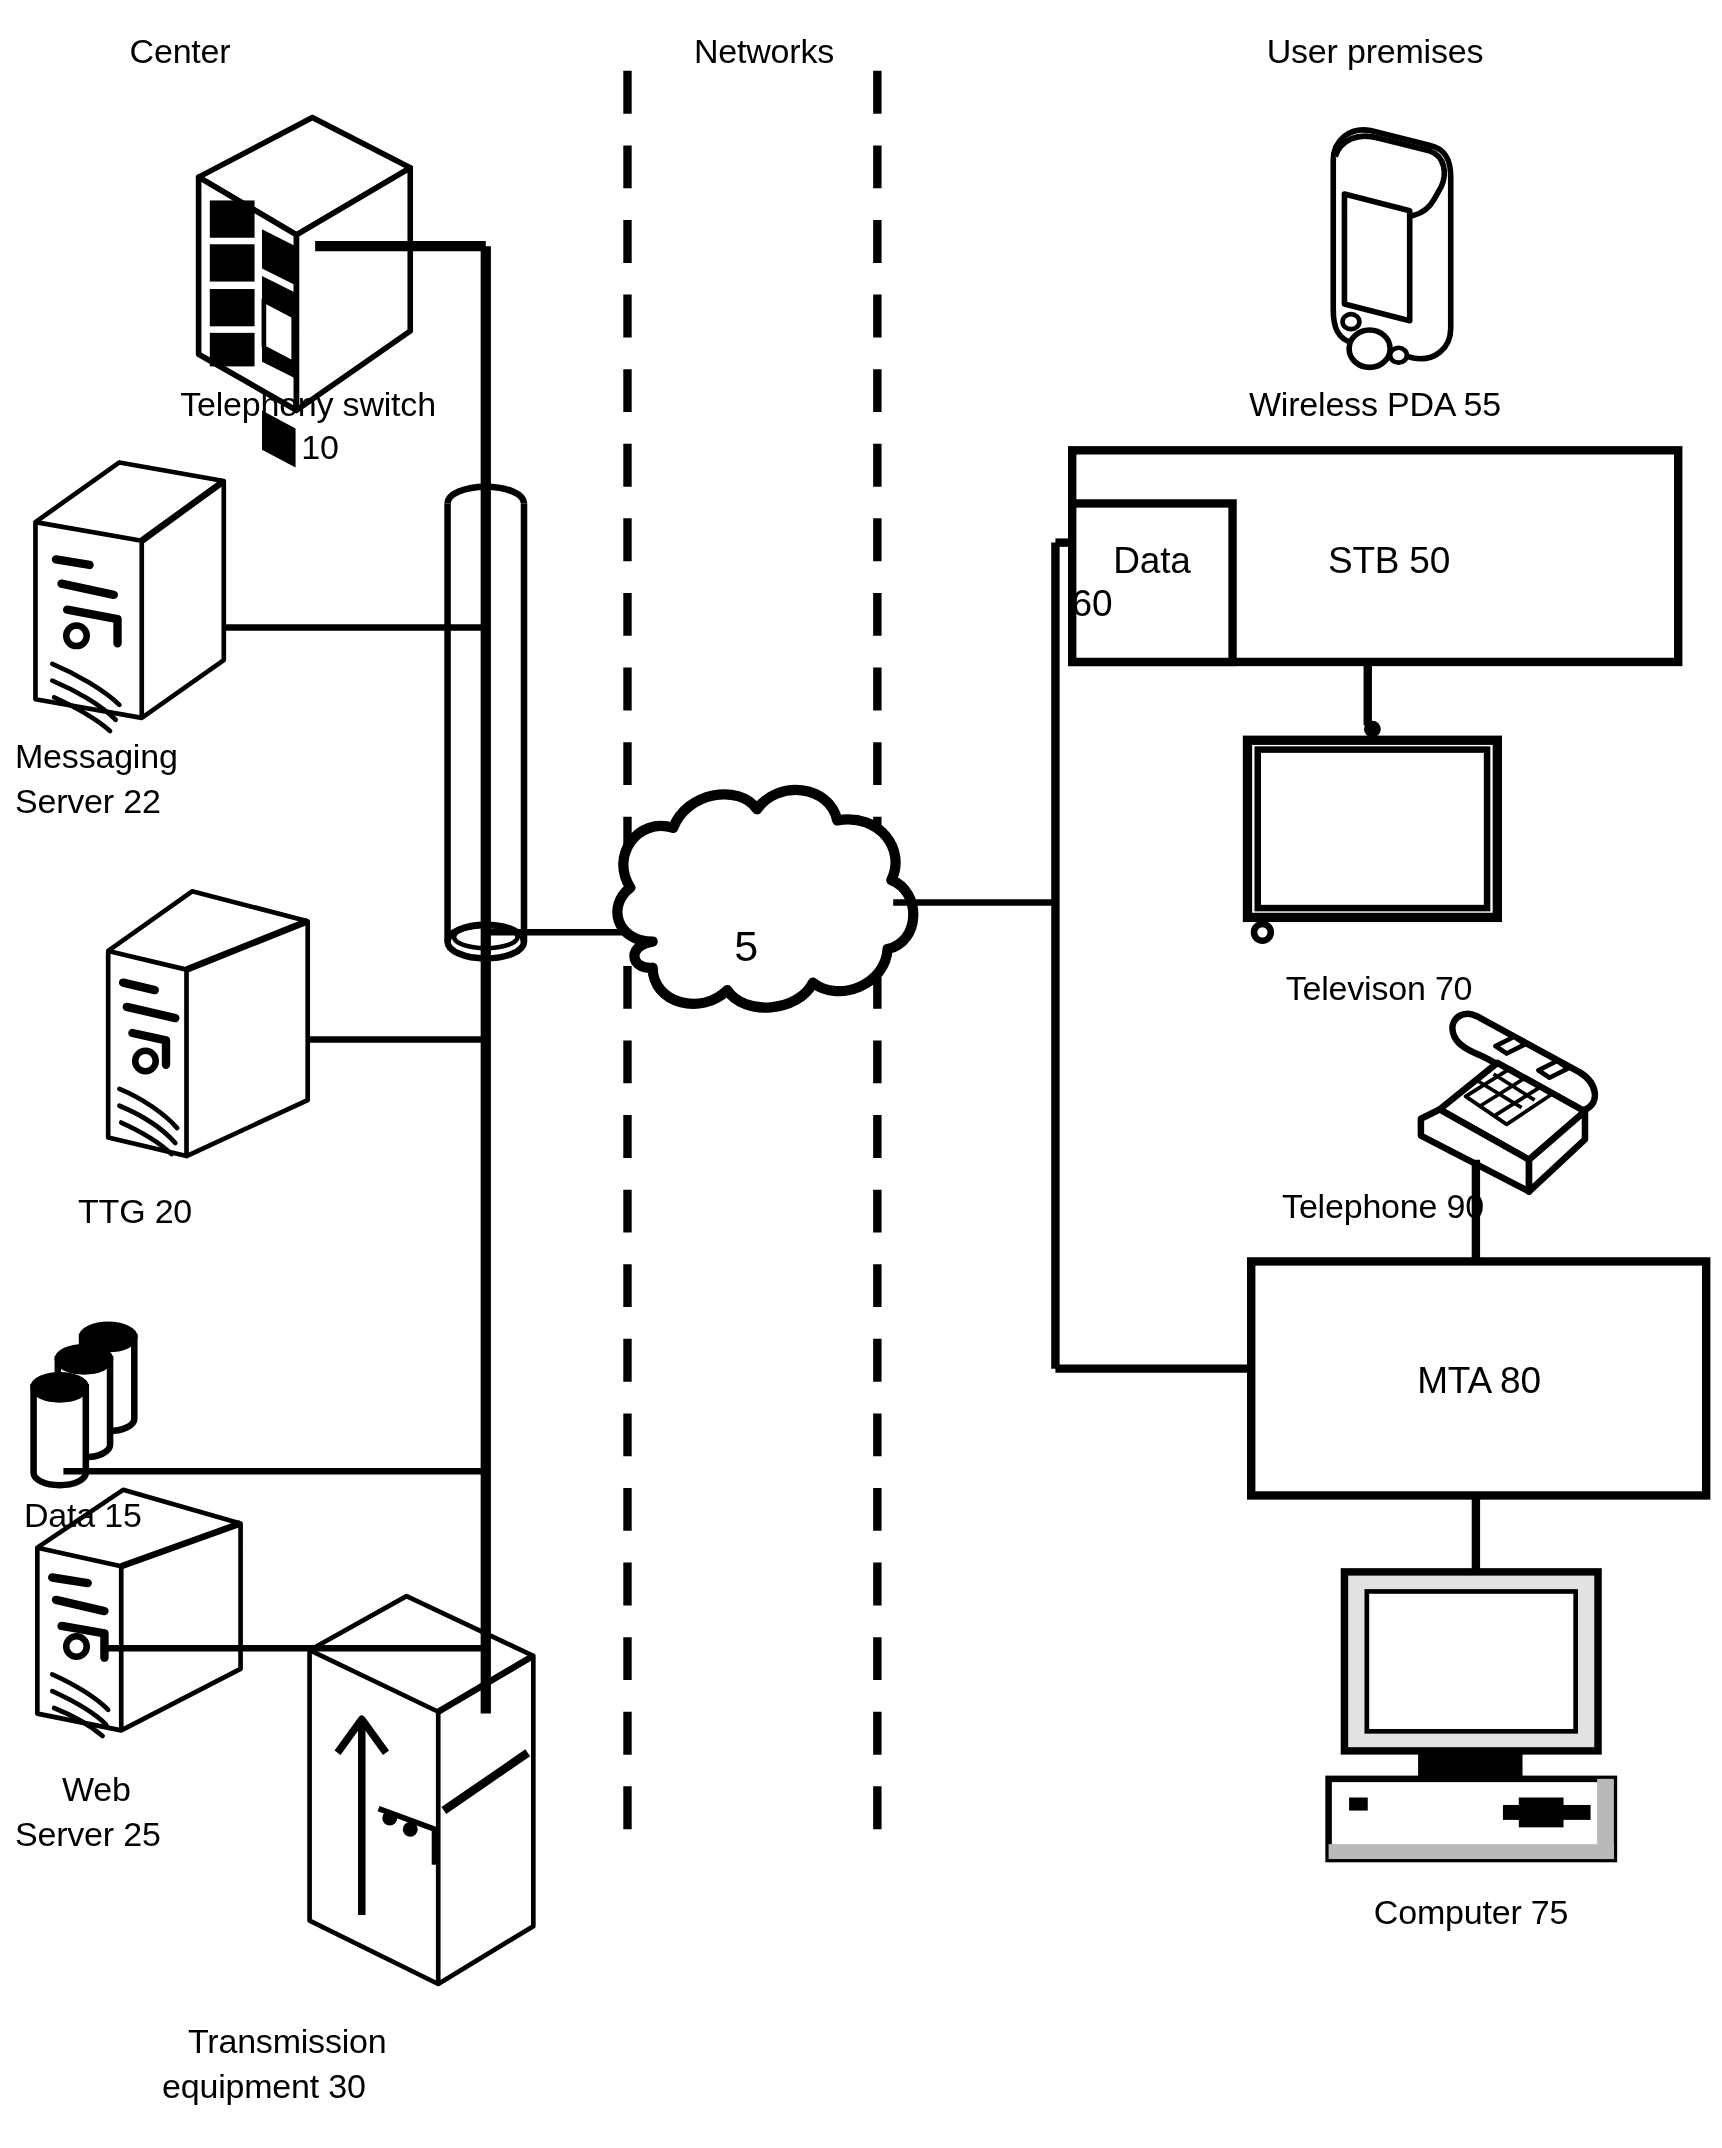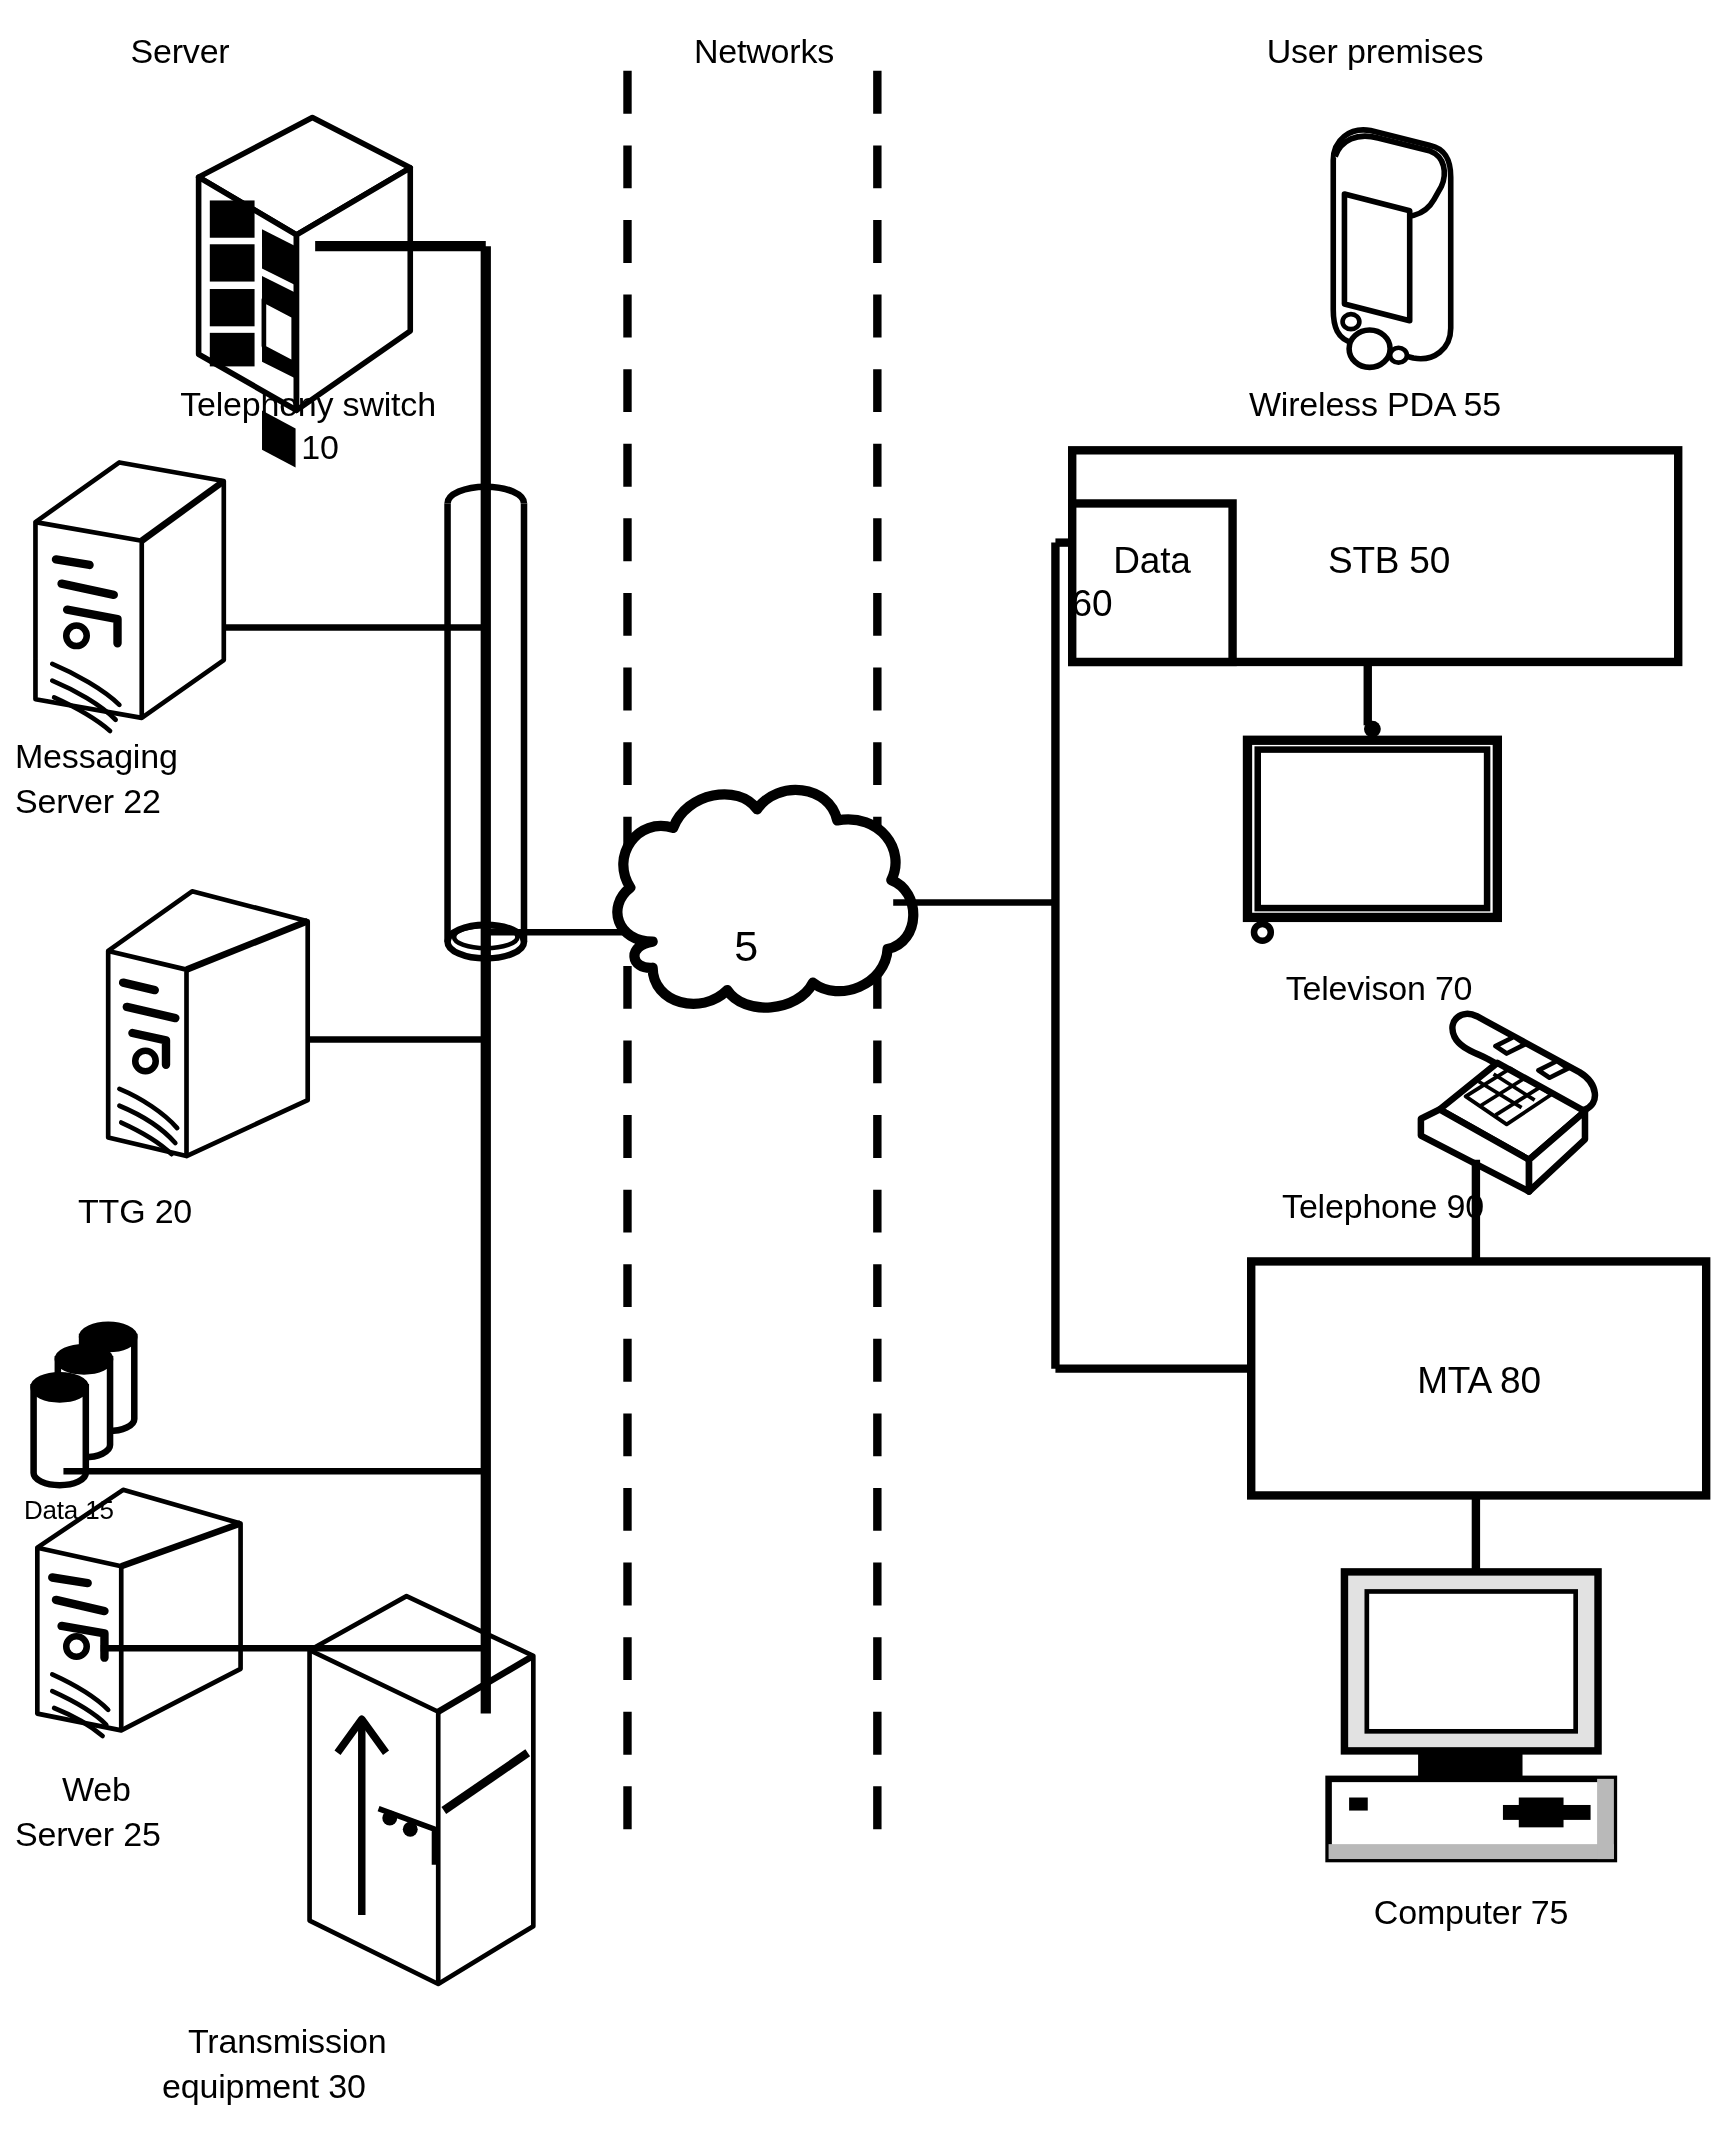--- a/index.html
+++ b/index.html
@@ -25,21 +25,21 @@
     position:absolute;
     font-family:"Liberation Sans","DejaVu Sans",sans-serif;
     color:#000000;
     white-space:pre;
     line-height:1.18;
     letter-spacing:-0.2px;
   }
   .lbl.ctr{transform:translateX(-50%);text-align:center;}
   .t-zone{font-size:34px;}
   .t-node{font-size:34px;}
-  .t-small{font-size:26px;}
+  .t-small{font-size:34px;}
   .t-box{font-size:37px;}
   .t-cloud{font-size:43px;}
 </style>
 </head>
 <body>
 
 <div id="stage">
 
   <svg viewBox="0 0 1848 2305" xmlns="http://www.w3.org/2000/svg">
 
@@ -313,21 +313,21 @@
       <rect x="1713" y="1908" width="18" height="86" fill="#b9b9b9" stroke="none"></rect>
 
       <rect x="1447" y="1928" width="20" height="14" fill="#000"></rect>
 
       <rect x="1612" y="1936" width="94" height="16" fill="#000"></rect>
       <rect x="1629" y="1928" width="48" height="32" fill="#000"></rect>
     </g>
 
   </svg>
 
-  <div class="lbl t-zone ctr" style="left:180px; top:31px;">Server</div>
+  <div class="lbl t-zone ctr" style="left:180px; top:31px;">Center</div>
   <div class="lbl t-zone ctr" style="left:764px; top:31px;">Networks</div>
   <div class="lbl t-zone ctr" style="left:1375px; top:31px;">User premises</div>
 
   <div class="lbl t-node ctr" style="left:308px; top:384px;">Telephony switch</div>
   <div class="lbl t-node ctr" style="left:320px; top:427px;text-align:right;">10</div>
 
   <div class="lbl t-node" style="left:15px; top:736px;">Messaging</div>
   <div class="lbl t-node" style="left:15px; top:781px;">Server 22</div>
 
   <div class="lbl t-node" style="left:78px; top:1191px;">TTG 20</div>

